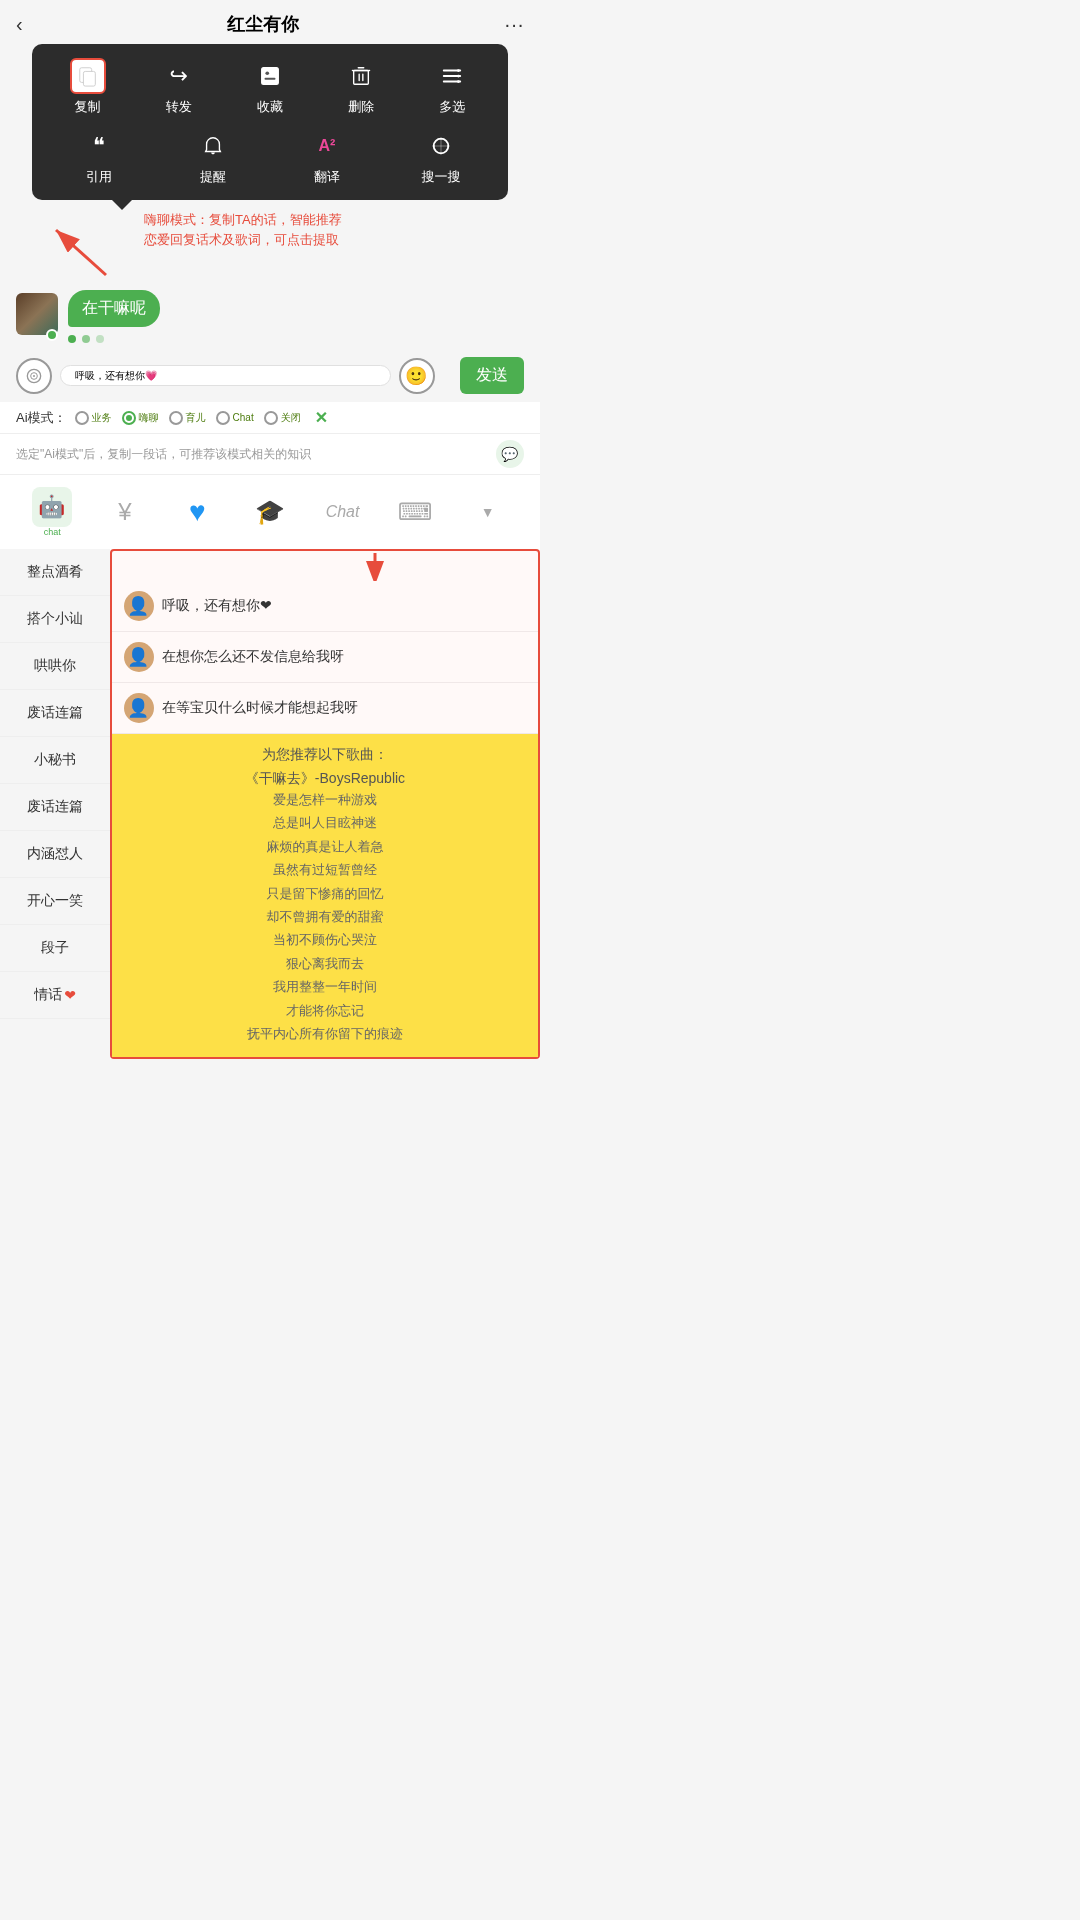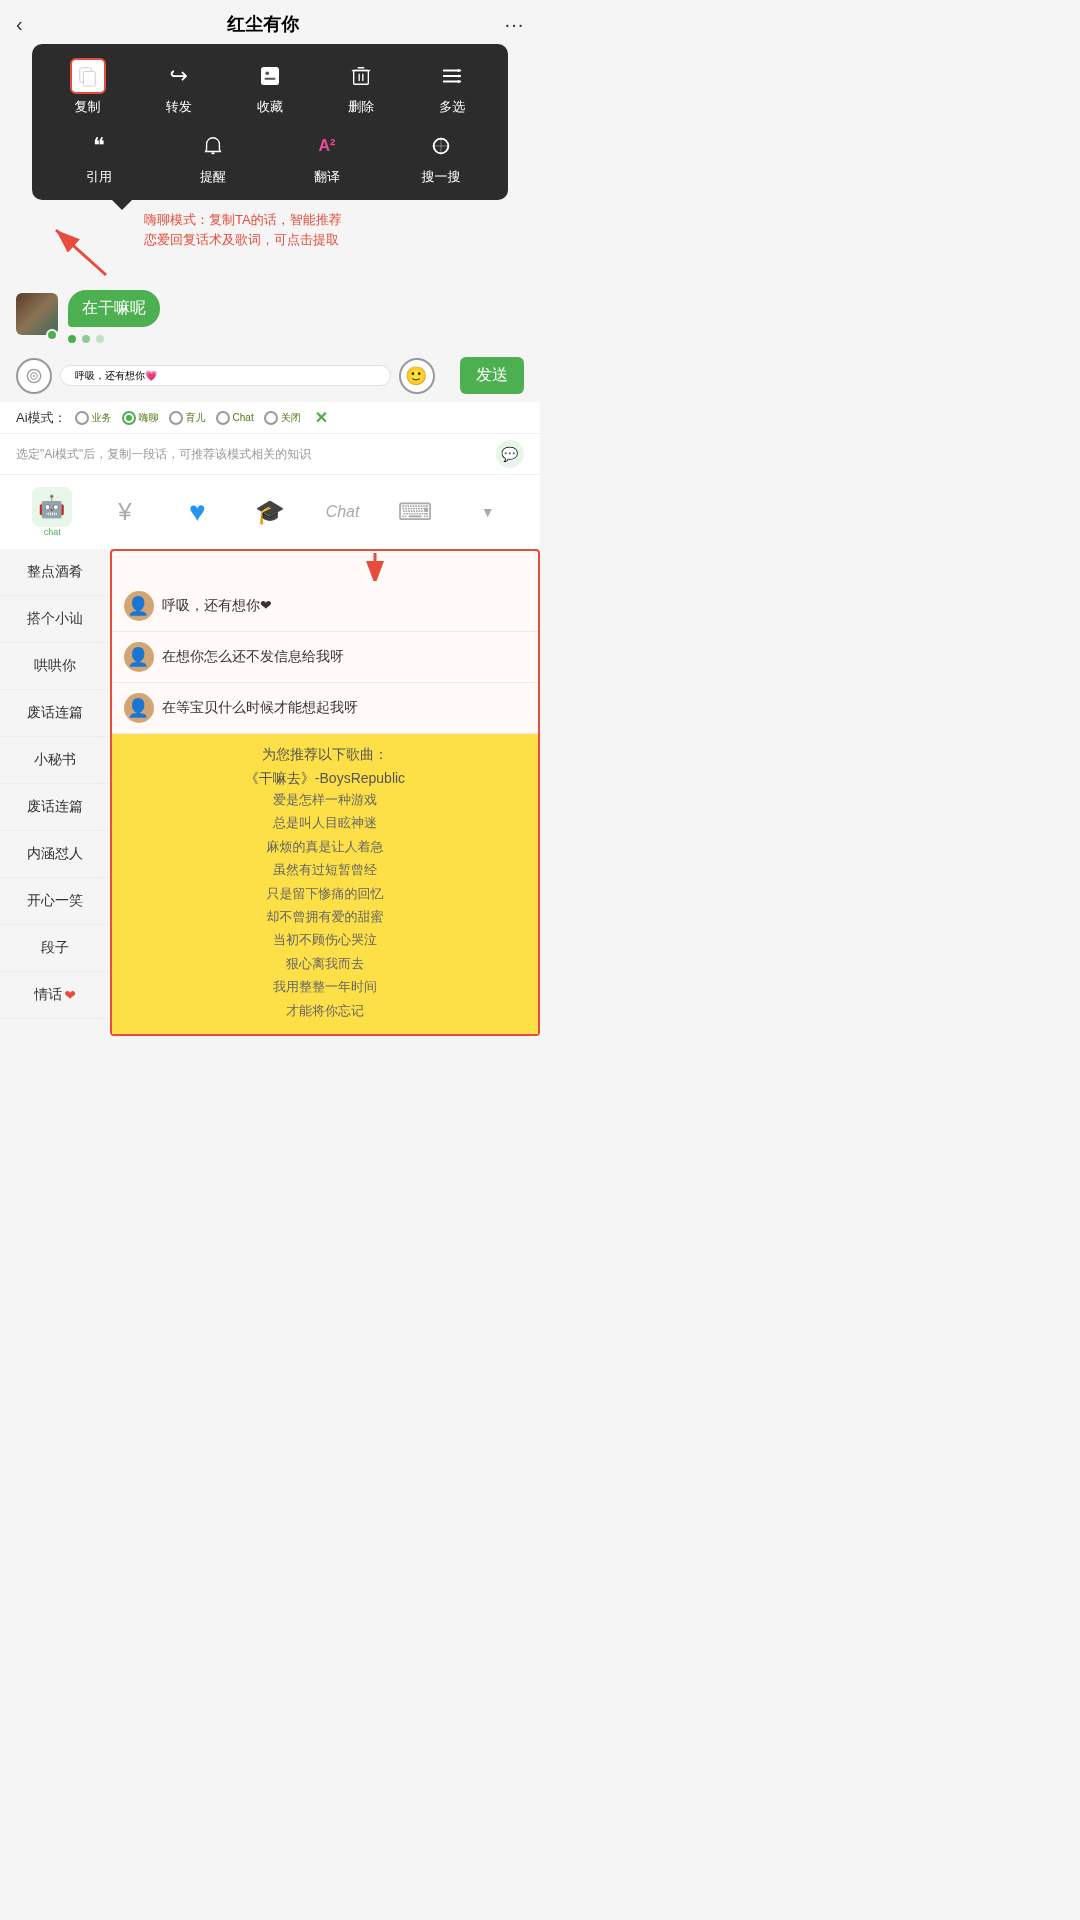--- a/index.html
+++ b/index.html
@@ -665,16 +665,17 @@
         <div class="song-line">爱是怎样一种游戏</div>
         <div class="song-line">总是叫人目眩神迷</div>
         <div class="song-line">麻烦的真是让人着急</div>
         <div class="song-line">虽然有过短暂曾经</div>
         <div class="song-line">只是留下惨痛的回忆</div>
         <div class="song-line">却不曾拥有爱的甜蜜</div>
         <div class="song-line">当初不顾伤心哭泣</div>
         <div class="song-line">狠心离我而去</div>
         <div class="song-line">我用整整一年时间</div>
         <div class="song-line">才能将你忘记</div>
+        <div class="song-line">抚平内心所有你留下的痕迹</div>
       </div>
     </div>
   </div>
 </div>
 
 </body></html>

